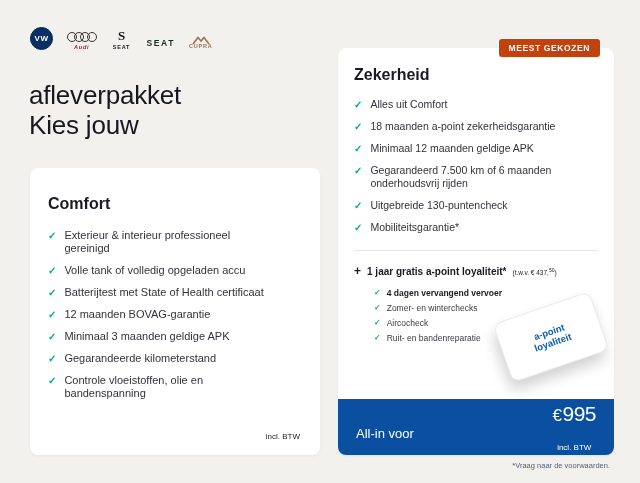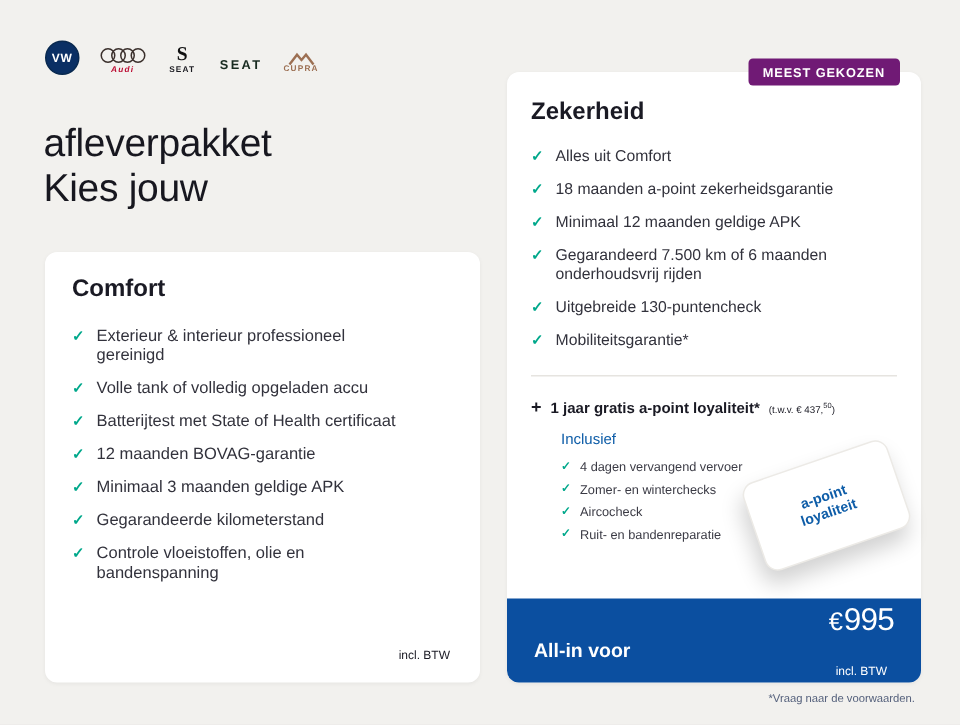--- a/index.html
+++ b/index.html
@@ -29,34 +29,34 @@
                 color:#17171f; font-weight:500; letter-spacing:-.2px; }
 
   
   .card { position:absolute; background:#ffffff; border-radius:8px; box-shadow:0 1px 3px rgba(0,0,0,.05); }
   .card-title { font-size:16px; font-weight:bold; color:#1a1a24; }
   .item { display:flex; gap:8px; align-items:flex-start; margin-bottom:9px; }
   .check { color:#00a88b; font-weight:bold; font-size:10px; line-height:13px; flex:0 0 auto; }
   .item-text { font-size:11px; color:#32323c; line-height:13px; }
 
   
-  .comfort-card { left:30px; top:168px; width:290px; height:287px; padding:16px 18px; }
+  .comfort-card { left:30px; top:168px; width:290px; height:287px; padding:27px 18px; }
   .comfort-card .card-title { margin-bottom:16px; }
   .comfort-card .item-text { max-width:208px; }
   .price-block { position:absolute; right:20px; bottom:14px; text-align:right; color:#1a1a24; }
   .price-main { font-size:25px; font-weight:400; letter-spacing:-.5px; }
   .price-main .cur { font-size:20px; font-weight:300; margin-right:1px; }
   .price-sub { font-size:8px; margin-top:17px; }
 
   
   .zeker-card { left:338px; top:48px; width:276px; height:407px; padding:18px 16px 0; }
   .zeker-card .card-title { margin-bottom:14px; }
   .zeker-card .item-text { font-size:10.5px; max-width:218px; }
   .zeker-card .item:first-of-type .item-text { font-weight:bold; color:#1a1a24; }
-  .badge { position:absolute; top:-9px; right:14px; background:#701a75; color:#fff;
+  .badge { position:absolute; top:-9px; right:14px; background:#c2410c; color:#fff;
            font-size:8.5px; font-weight:bold; letter-spacing:.6px; padding:4px 10px; border-radius:3px; }
   .divider { border:none; border-top:1px solid #e6e4e0; margin:16px 0 13px; }
 
   .loyalty-row { display:flex; align-items:baseline; gap:6px; white-space:nowrap; }
   .plus-icon { color:#1a1a24; font-weight:bold; font-size:12px; }
   .loyalty-label { font-size:10px; font-weight:bold; color:#1a1a24; }
   .loyalty-value { font-size:6.5px; color:#1a1a24; }
   .loyalty-value sup { font-size:5px; }
 
   .inclusief { margin:10px 0 0 20px; }
@@ -67,21 +67,21 @@
 
   .loyalty-card-graphic { position:absolute; right:12px; top:258px; width:102px; height:62px;
       background:#fff; border:1px solid #eceae6; border-radius:9px;
       transform:rotate(-19deg); box-shadow:-4px 8px 14px rgba(0,0,0,.18);
       display:flex; flex-direction:column; align-items:center; justify-content:center; }
   .loyalty-card-graphic .lc-text { color:#0e5da8; font-weight:bold; font-size:9.5px; line-height:11px; }
 
   .zeker-footer { position:absolute; left:0; right:0; bottom:0; height:56px; background:#0b4fa0;
       border-radius:0 0 8px 8px; display:flex; align-items:center; justify-content:space-between;
       padding:0 18px; color:#fff; }
-  .footer-label { font-size:13px; font-weight:bold;margin-top:12px; }
+  .footer-label { font-size:13px; font-weight:normal;margin-top:12px; }
   .footer-price { text-align:center; }
   .footer-price .price-main { font-size:21px; }
   .footer-price .cur { font-size:17px; }
   .footer-price .price-sub { font-size:8px; }
 
   .footnote { position:absolute; right:30px; top:461px; font-size:7.5px; color:#55617c; }
 </style>
 </head>
 <body>
 
@@ -190,21 +190,20 @@
 
     <hr class="divider">
 
     <div class="loyalty-row">
       <span class="plus-icon">+</span>
       <span class="loyalty-label">1 jaar gratis a-point loyaliteit*</span>
       <span class="loyalty-value"><span>(t.w.v. € 437,</span><sup>50</sup><span>)</span></span>
     </div>
 
     <div class="inclusief">
-      <div class="inclusief-label">Inclusief</div>
       <div class="item">
         <span class="check">✓</span>
         <span class="item-text">4 dagen vervangend vervoer</span>
       </div>
       <div class="item">
         <span class="check">✓</span>
         <span class="item-text">Zomer- en winterchecks</span>
       </div>
       <div class="item">
         <span class="check">✓</span>

